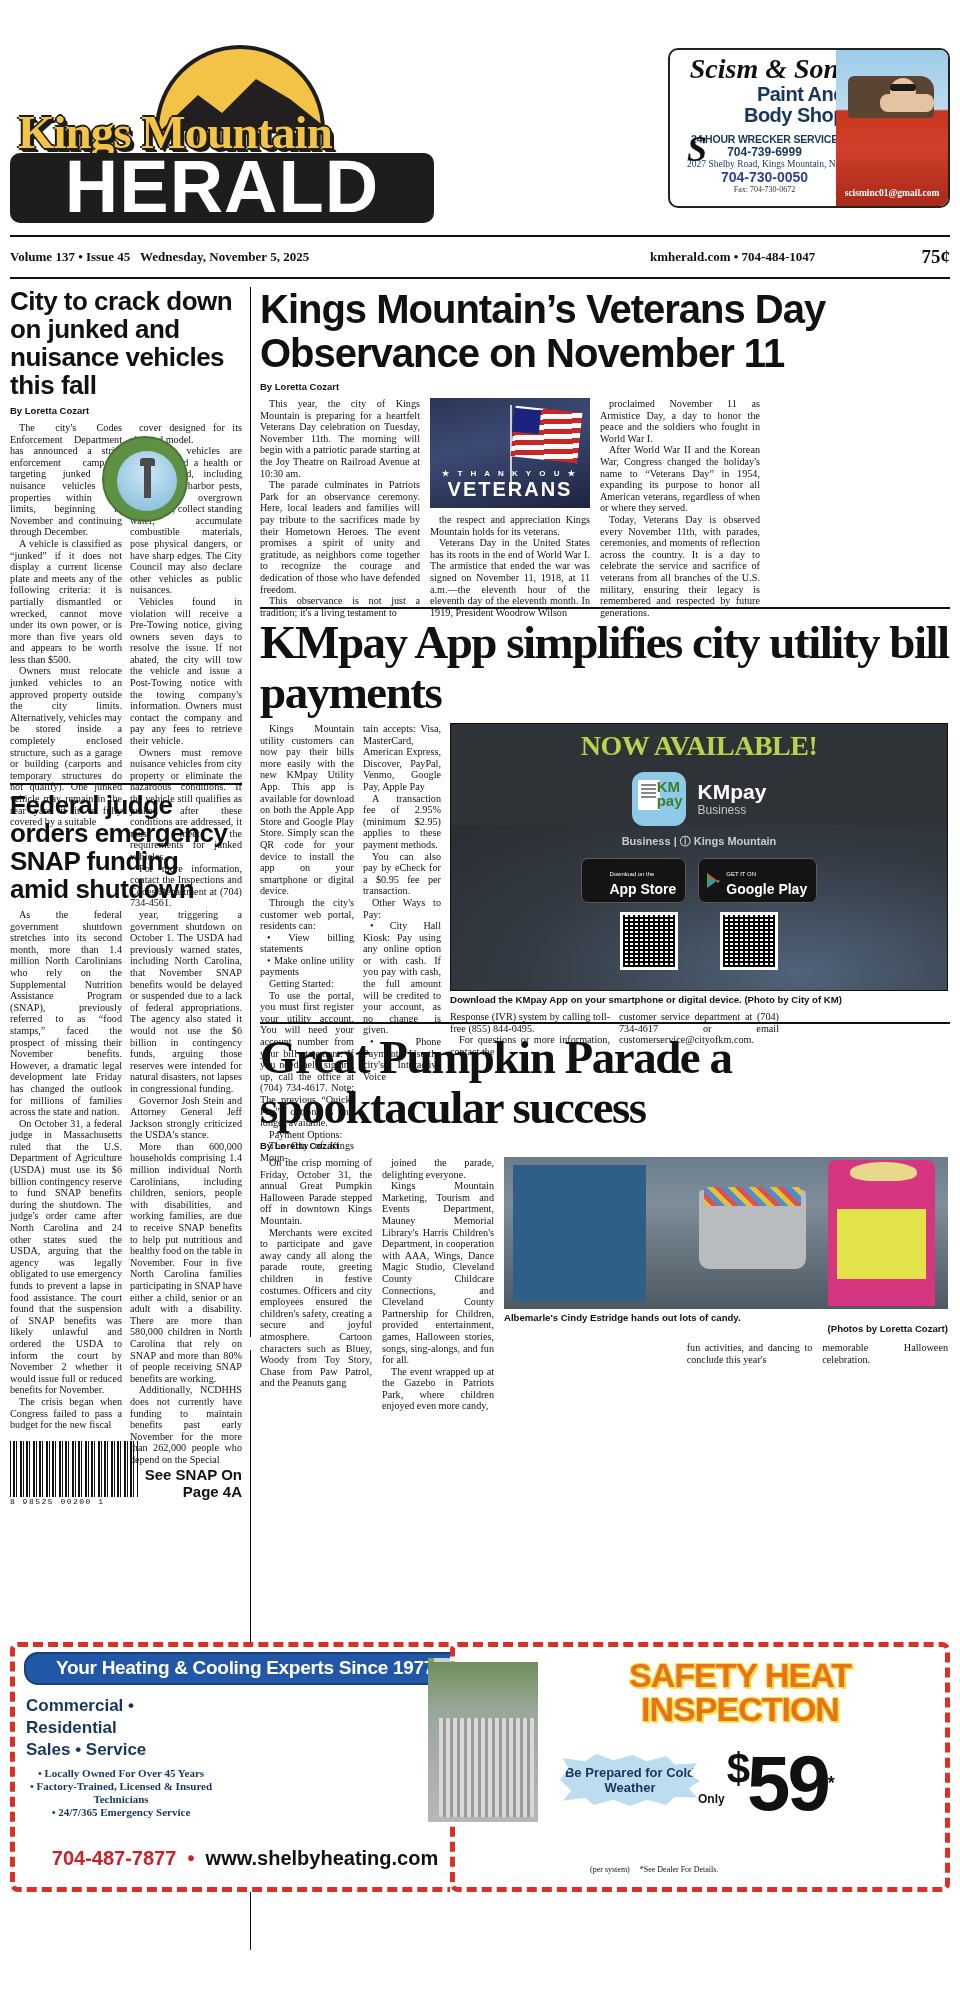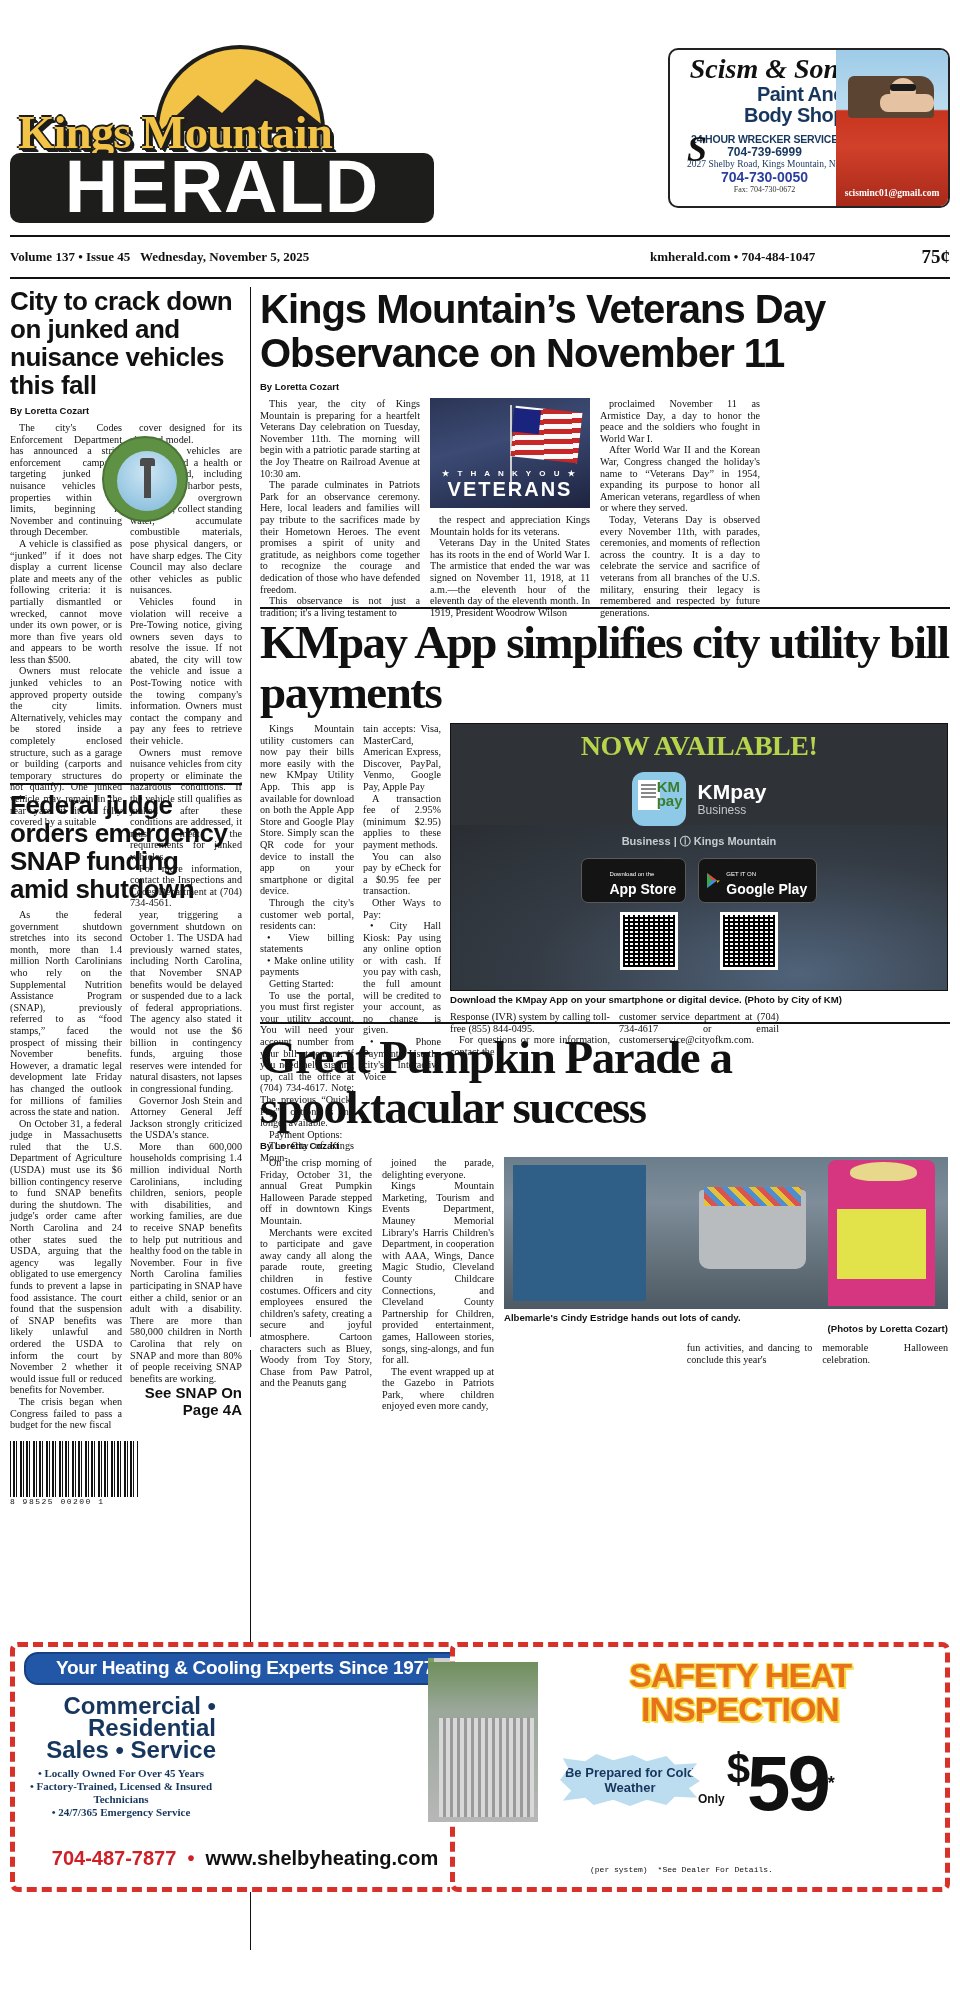--- a/index.html
+++ b/index.html
@@ -171,37 +171,37 @@
   .pump-photo .blue { position:absolute; left:2%; top:5%; width:30%; height:90%; background:#2f5f86; }
 
   
   .shelby-ad { position:relative; background:#fff; border:0; }
   .dashed-frame { position:absolute; inset:0; border:5px dashed #d8312a; border-radius:8px; }
   .shelby-banner { position:relative; margin:10px 14px 0 14px; background:#2257a8; border-radius:14px;
       text-align:center; color:#fff; font-family:"Liberation Sans", sans-serif; font-weight:bold;
       font-size:19px; padding:3px 0 4px 0; letter-spacing:-0.3px; border:2px solid #16407f; }
   .shelby-name { font-family:"Liberation Sans", sans-serif; font-weight:bold; font-size:40px; color:#cf2027; letter-spacing:-1px; line-height:40px; }
   .shelby-arc { font-family:"Liberation Sans", sans-serif; font-size:8.5px; color:#1e3f70; font-weight:bold; letter-spacing:2px; }
-  .shelby-right { font-family:"Liberation Sans", sans-serif; font-weight:bold; font-size:24px; color:#17365d; line-height:22px; text-align:right; }
+  .shelby-right { font-family:"Liberation Sans", sans-serif; font-weight:bold; font-size:17px; color:#17365d; line-height:22px; text-align:left; }
   .shelby-bul { font-family:"Liberation Serif", serif; font-weight:bold; font-size:11px; color:#17365d; line-height:13px; text-align:center; }
   .shelby-phone { font-family:"Liberation Sans", sans-serif; font-weight:bold; font-size:20px; color:#111; text-align:center; }
   .shelby-phone .rd { color:#cf2027; }
 
   .safety-ad { position:relative; background:#fff; }
   .safety-title { font-family:"Liberation Sans", sans-serif; font-weight:bold; font-size:34px; line-height:34px;
      color:#e8721a; text-align:center; letter-spacing:-1px;
      text-shadow:-1px -1px 0 #f5e04a, 1px -1px 0 #f5e04a, -1px 1px 0 #f5e04a, 1px 1px 0 #f5e04a, 2px 2px 0 #f5e04a; }
   .burst { position:relative; width:140px; height:52px; background:#bcdcef; color:#17365d;
      font-family:"Liberation Sans", sans-serif; font-weight:bold; font-size:13px; line-height:15px;
      display:flex; align-items:center; justify-content:center; text-align:center;
      clip-path:polygon(0% 50%,6% 28%,2% 8%,18% 14%,26% 0%,38% 12%,52% 2%,62% 14%,76% 4%,82% 20%,98% 18%,92% 38%,100% 52%,92% 66%,98% 84%,82% 82%,76% 98%,62% 88%,50% 100%,38% 88%,24% 98%,18% 84%,2% 90%,8% 70%); }
   .price { font-family:"Liberation Sans", sans-serif; font-weight:bold; font-size:78px; line-height:70px; color:#111; letter-spacing:-3px; }
   .price .dol { font-size:42px; vertical-align:top; line-height:42px; }
   .price .star { font-size:18px; vertical-align:top; }
-  .per-sys { font-family:Liberation Mono, monospace; font-size:8px; color:#111; }
+  .per-sys { font-family:Liberation Serif, serif; font-size:8px; color:#111; }
 
   
   .barcode { width:128px; height:56px;
     background-image:repeating-linear-gradient(90deg,
       #111 0 1px, #fff 1px 3px, #111 3px 5px, #fff 5px 6px, #111 6px 7px, #fff 7px 10px,
       #111 10px 12px, #fff 12px 13px); }
   .barcode-num { font-family:"Liberation Mono", monospace; font-size:8px; letter-spacing:1.5px; }
 </style>
 </head>
 <body>
@@ -298,20 +298,21 @@
           <div style="margin-top:10px;">
             <div class="barcode"></div>
             <div class="barcode-num">8   98525  00200   1</div>
           </div>
         </div>
         <div style="width:112px;">
           <div class="bodytext">
             <p>year, triggering a government shutdown on October 1. The USDA had previously warned states, including North Carolina, that November SNAP benefits would be delayed or suspended due to a lack of federal appropriations. The agency also stated it would not use the $6 billion in contingency funds, arguing those reserves were intended for natural disasters, not lapses in congressional funding.</p>
             <p>Governor Josh Stein and Attorney General Jeff Jackson strongly criticized the USDA's stance.</p>
             <p>More than 600,000 households comprising 1.4 million individual North Carolinians, including children, seniors, people with disabilities, and working families, are due to receive SNAP benefits to help put nutritious and healthy food on the table in November. Four in five North Carolina families participating in SNAP have either a child, senior or an adult with a disability. There are more than 580,000 children in North Carolina that rely on SNAP and more than 80% of people receiving SNAP benefits are working.</p>
+            <p>Additionally, NCDHHS does not currently have funding to maintain benefits past early November for the more than 262,000 people who depend on the Special</p>
           </div>
           <div class="jumpline">See SNAP On Page 4A</div>
         </div>
       </div>
     </div>
 
     <div class="col" style="left:250px; top:2px; width:690px;">
       <h1 class="head-xl" style="font-size:40px; line-height:44px;">Kings Mountain’s Veterans Day Observance on November 11</h1>
       <div class="byline">By Loretta Cozart</div>
       <div style="display:flex; gap:10px; margin-top:2px;">

